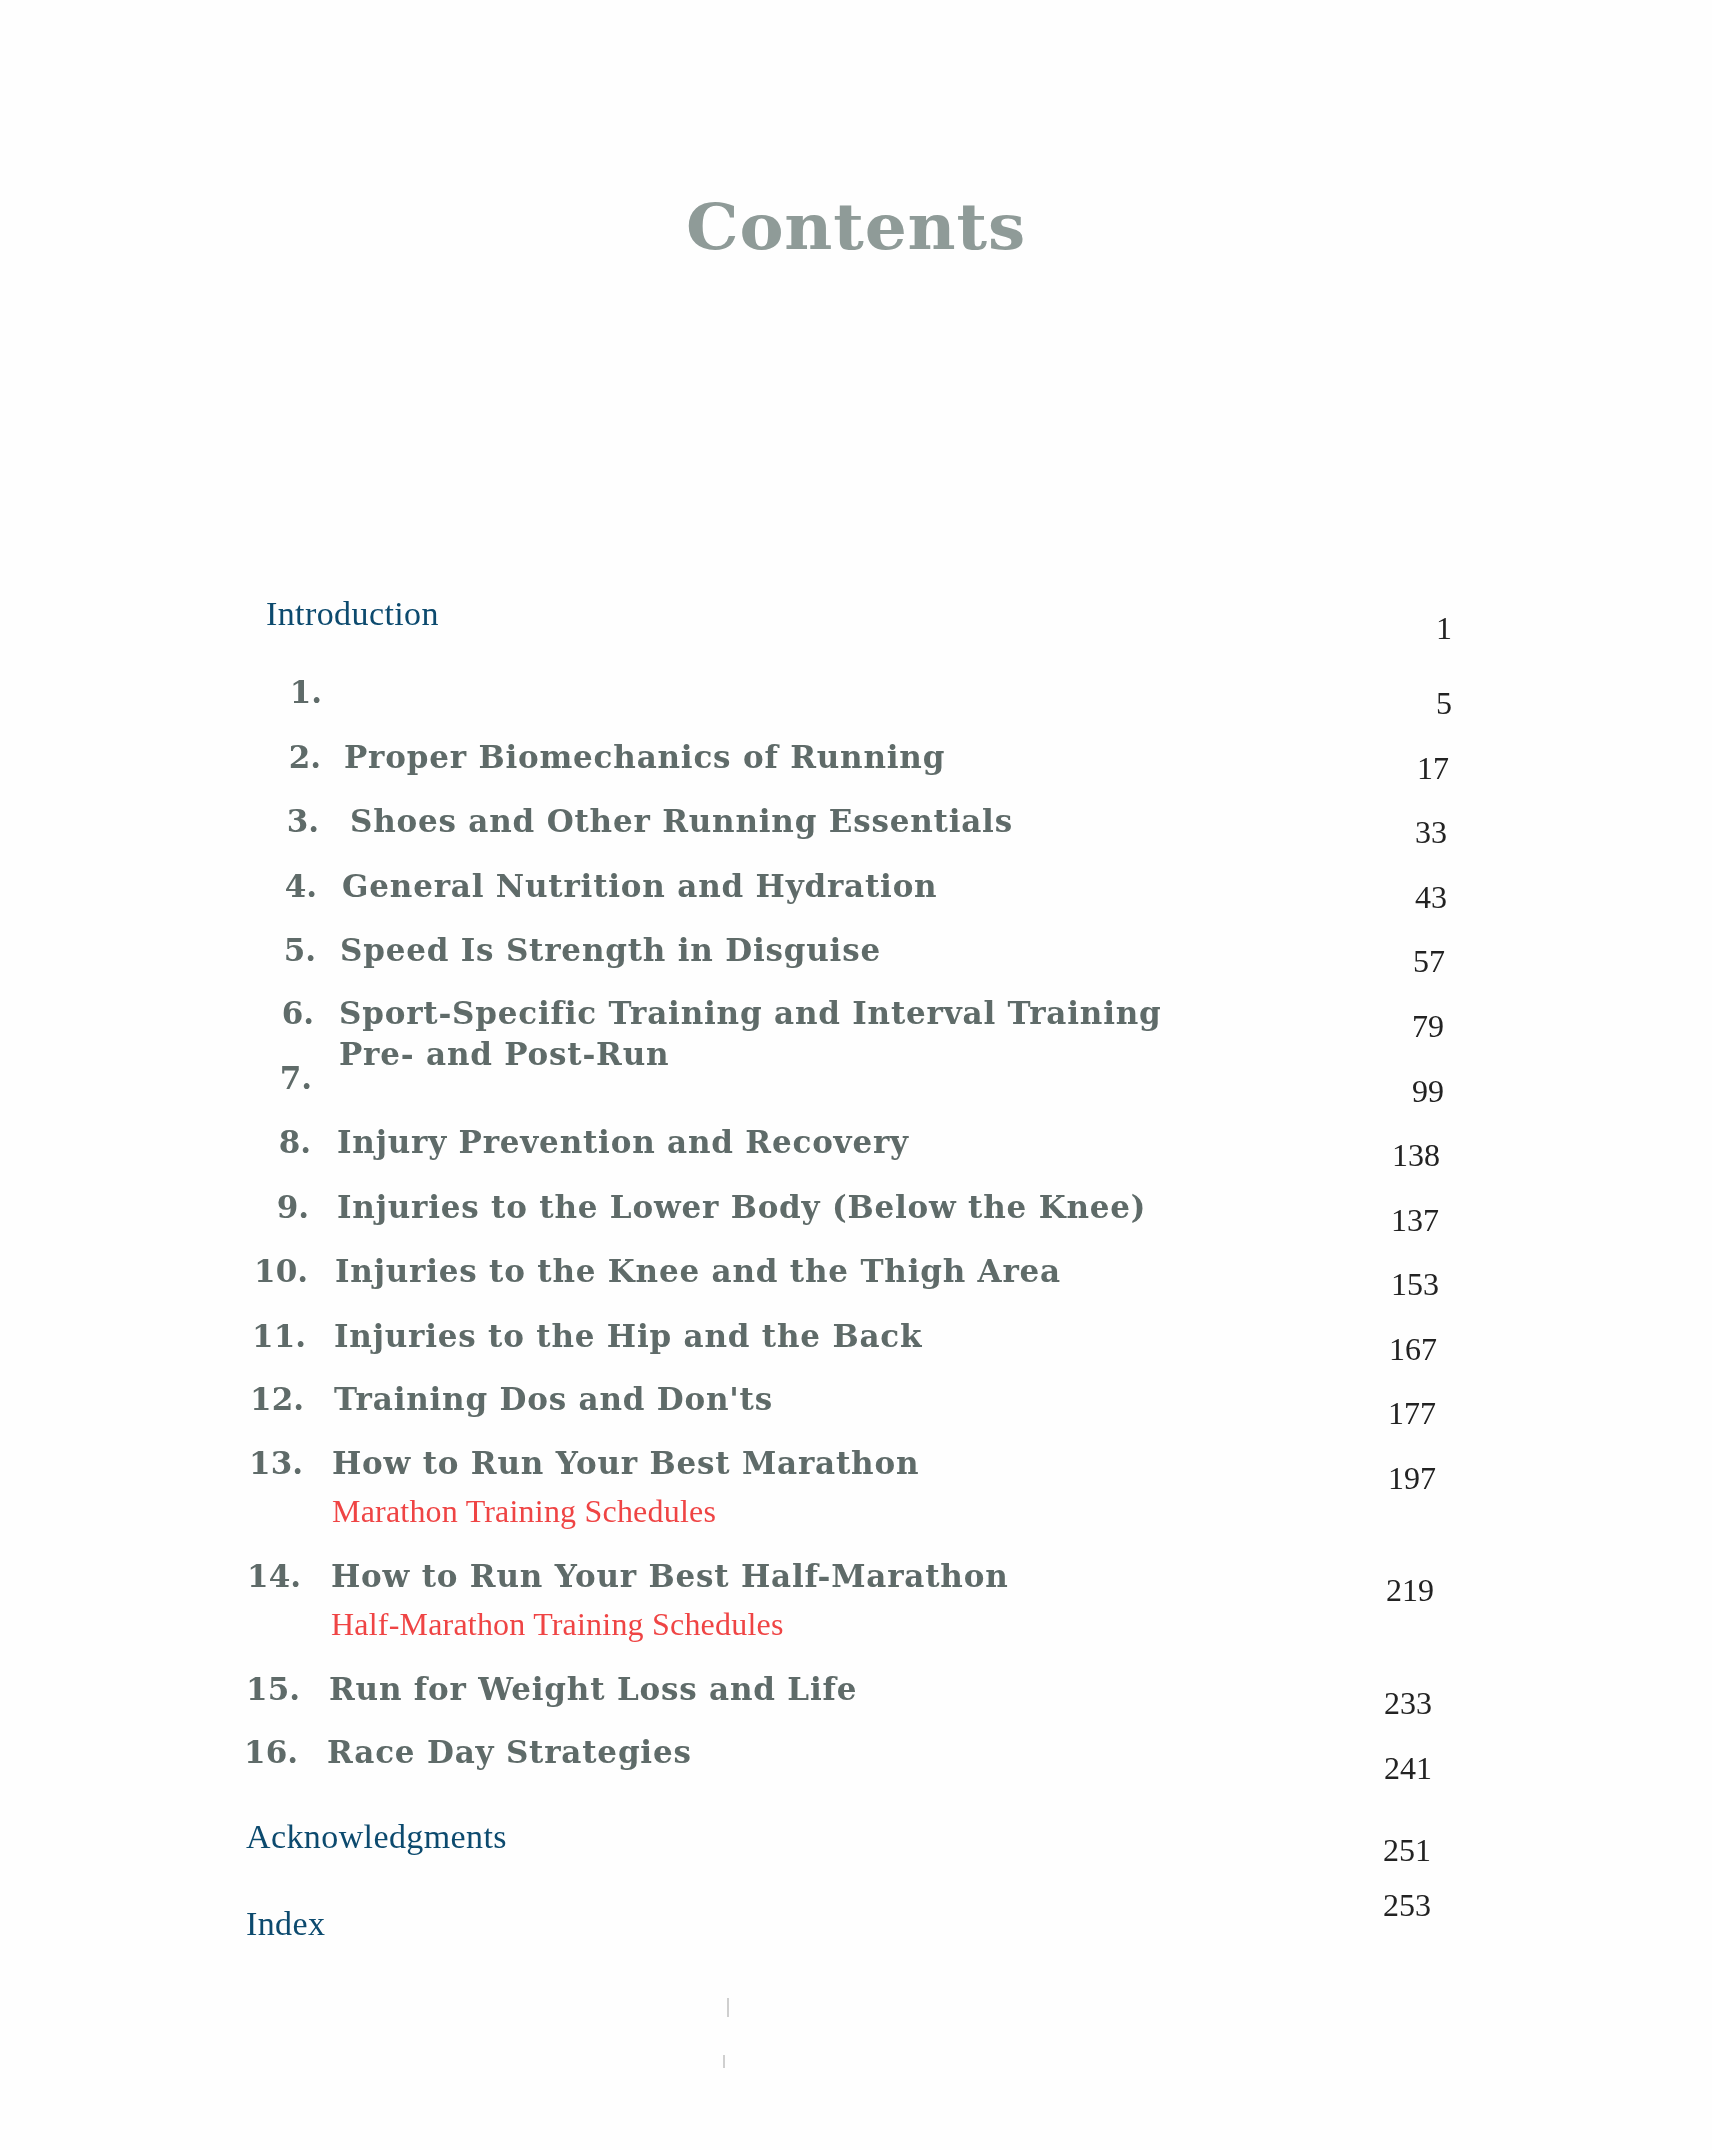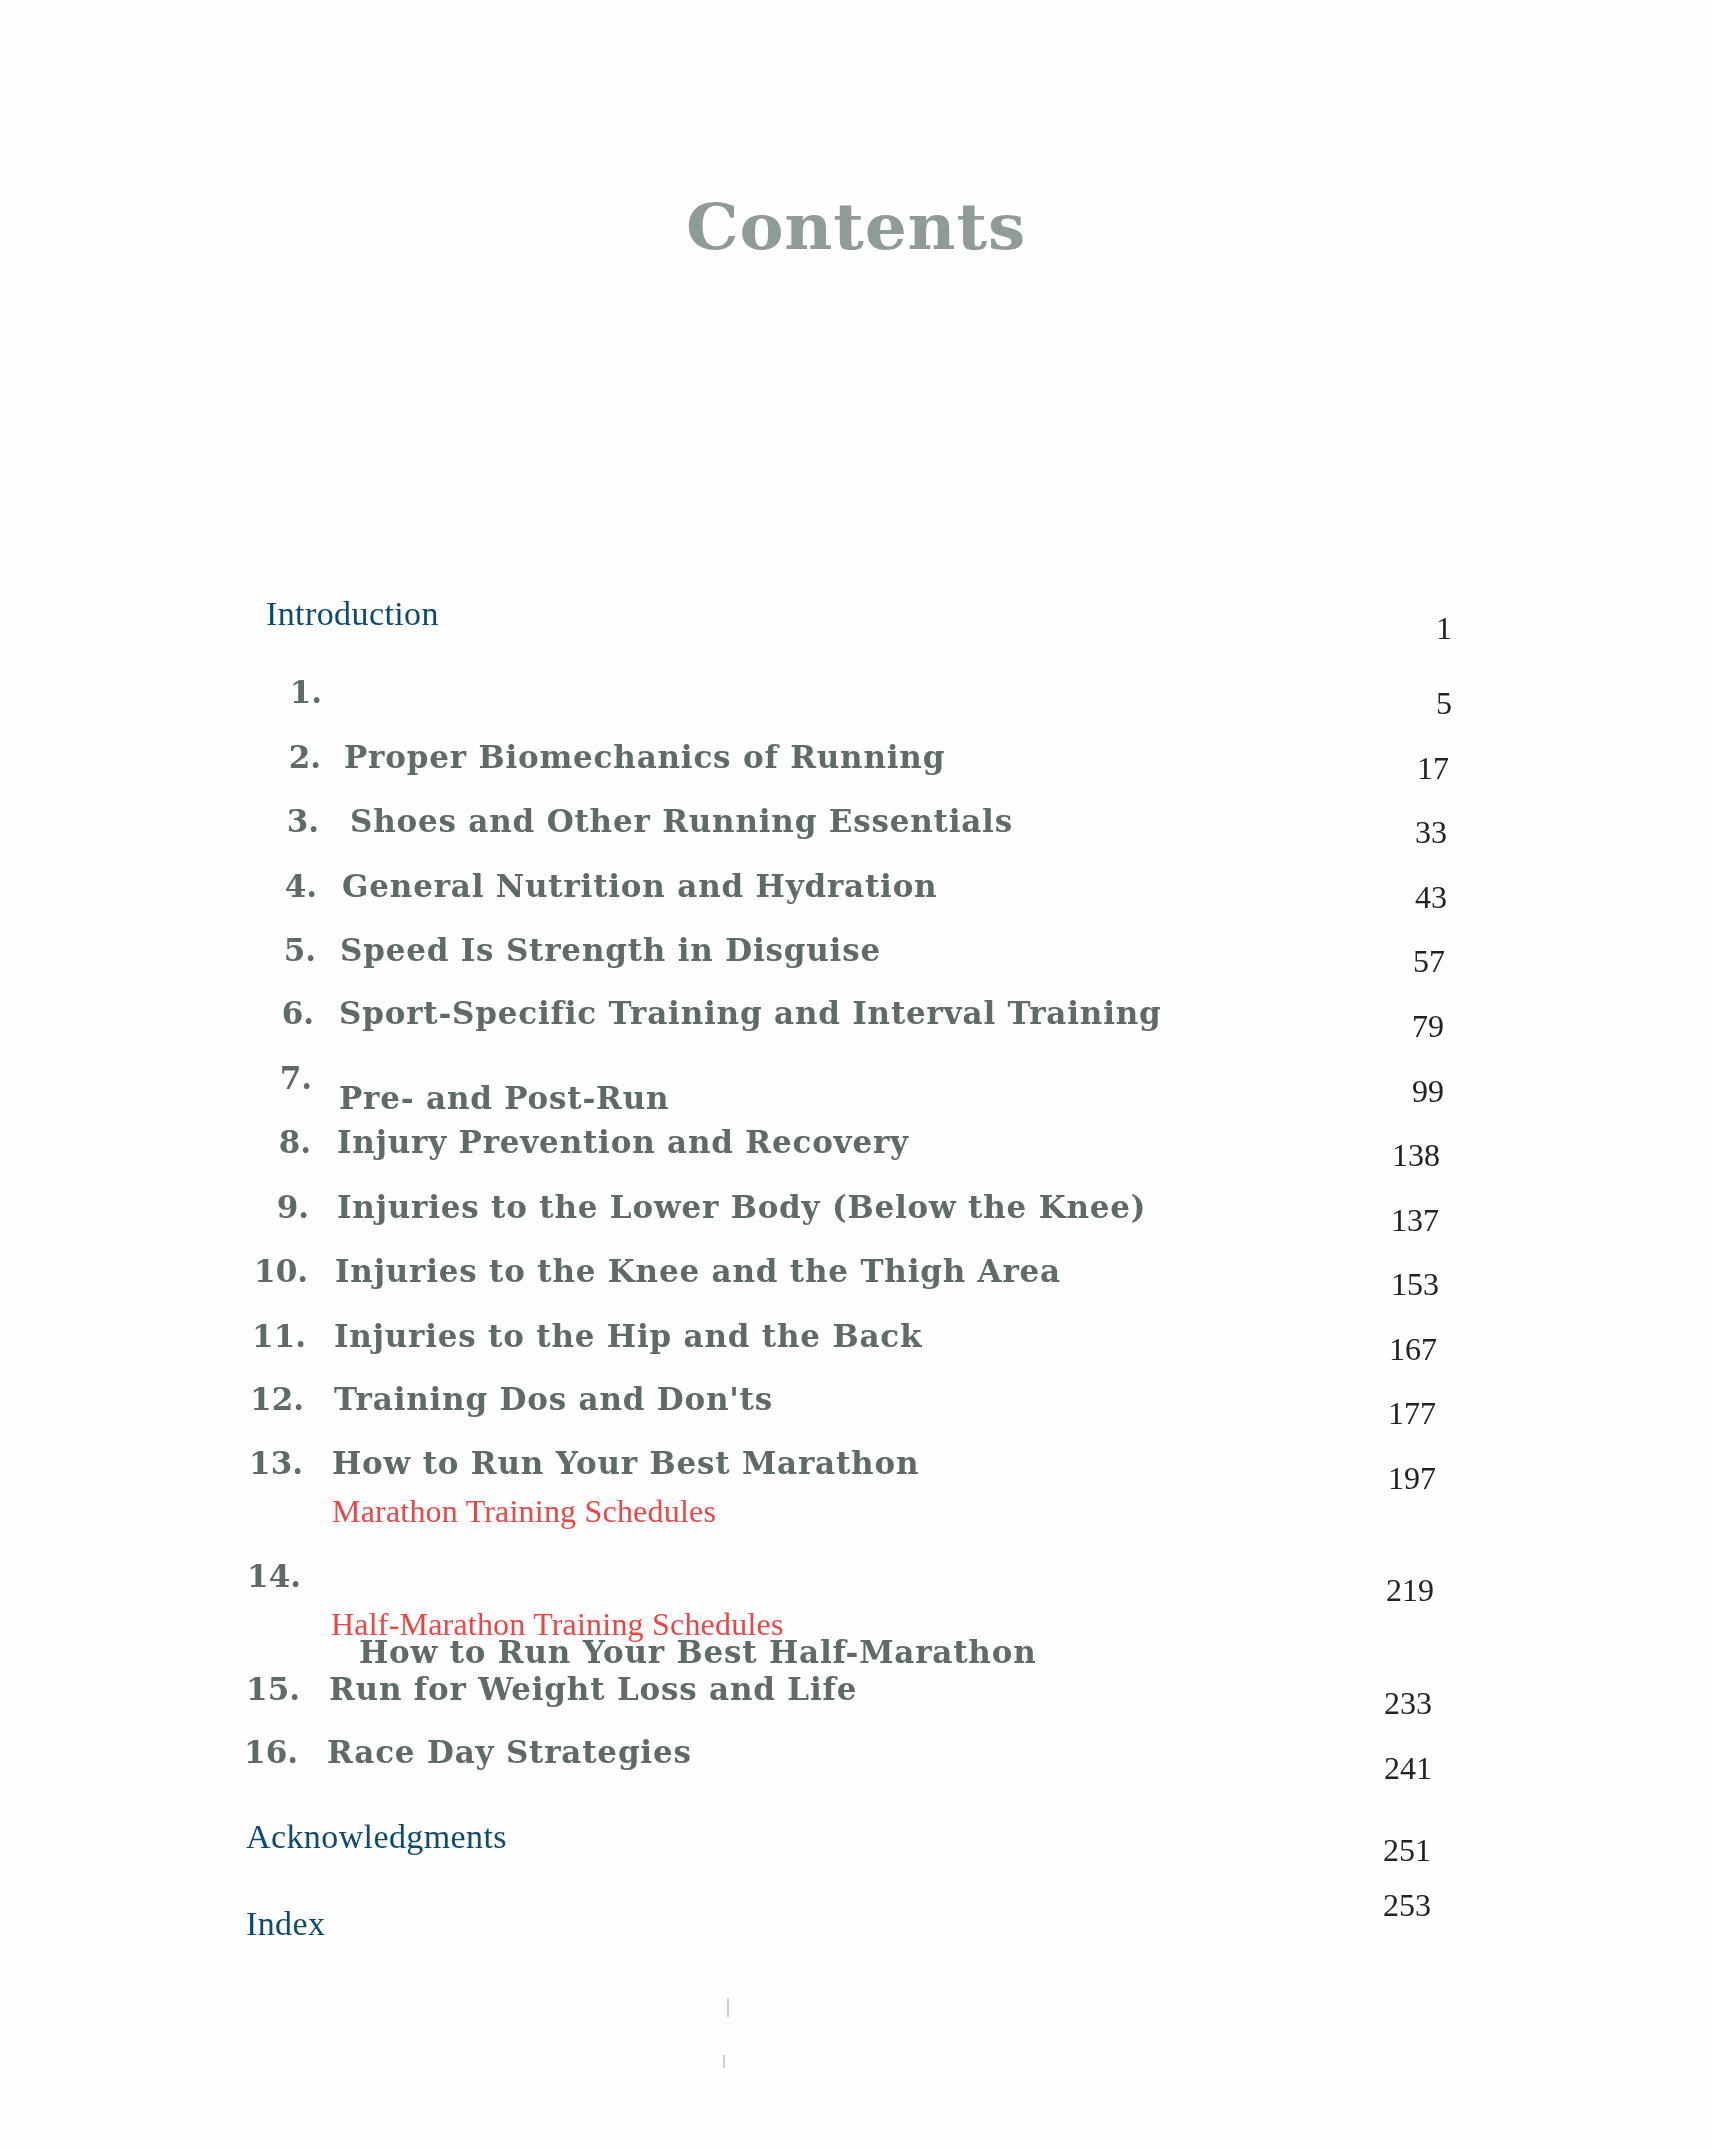--- a/index.html
+++ b/index.html
@@ -73,21 +73,21 @@
       <span class="ch-title" style="left:340px; top:932px;">Speed Is Strength in Disguise</span>
       <span class="page-num" style="left:1348px; top:943px;">57</span>
     </div>
     <div class="row">
       <span class="num" style="left:258px; top:995px;">6.</span>
       <span class="ch-title" style="left:339px; top:995px;">Sport-Specific Training and Interval Training</span>
       <span class="page-num" style="left:1347px; top:1008px;">79</span>
     </div>
     <div class="row">
       <span class="num" style="left:256px; top:1060px;">7.</span>
-      <span class="ch-title" style="left:339px; top:1080px;">Pre- and Post-Run</span>
+      <span class="ch-title" style="left:339px; top:1036px;">Pre- and Post-Run</span>
       <span class="page-num" style="left:1347px; top:1073px;">99</span>
     </div>
     <div class="row">
       <span class="num" style="left:255px; top:1124px;">8.</span>
       <span class="ch-title" style="left:337px; top:1124px;">Injury Prevention and Recovery</span>
       <span class="page-num" style="left:1343px; top:1137px;">138</span>
     </div>
     <div class="row">
       <span class="num" style="left:253px; top:1189px;">9.</span>
       <span class="ch-title" style="left:337px; top:1189px;">Injuries to the Lower Body (Below the Knee)</span>
@@ -109,21 +109,21 @@
       <span class="page-num" style="left:1339px; top:1395px;">177</span>
     </div>
     <div class="row">
       <span class="num" style="left:247px; top:1445px;">13.</span>
       <span class="ch-title" style="left:332px; top:1445px;">How to Run Your Best Marathon</span>
       <span class="sub" style="left:332px; top:1493px;">Marathon Training Schedules</span>
       <span class="page-num" style="left:1339px; top:1460px;">197</span>
     </div>
     <div class="row">
       <span class="num" style="left:245px; top:1558px;">14.</span>
-      <span class="ch-title" style="left:331px; top:1634px;margin-left:28px;">How to Run Your Best Half-Marathon</span>
+      <span class="ch-title" style="left:331px; top:1558px;">How to Run Your Best Half-Marathon</span>
       <span class="sub" style="left:331px; top:1606px;">Half-Marathon Training Schedules</span>
       <span class="page-num" style="left:1337px; top:1572px;">219</span>
     </div>
     <div class="row">
       <span class="num" style="left:244px; top:1671px;">15.</span>
       <span class="ch-title" style="left:329px; top:1671px;">Run for Weight Loss and Life</span>
       <span class="page-num" style="left:1335px; top:1685px;">233</span>
     </div>
     <div class="row">
       <span class="num" style="left:242px; top:1734px;">16.</span>

